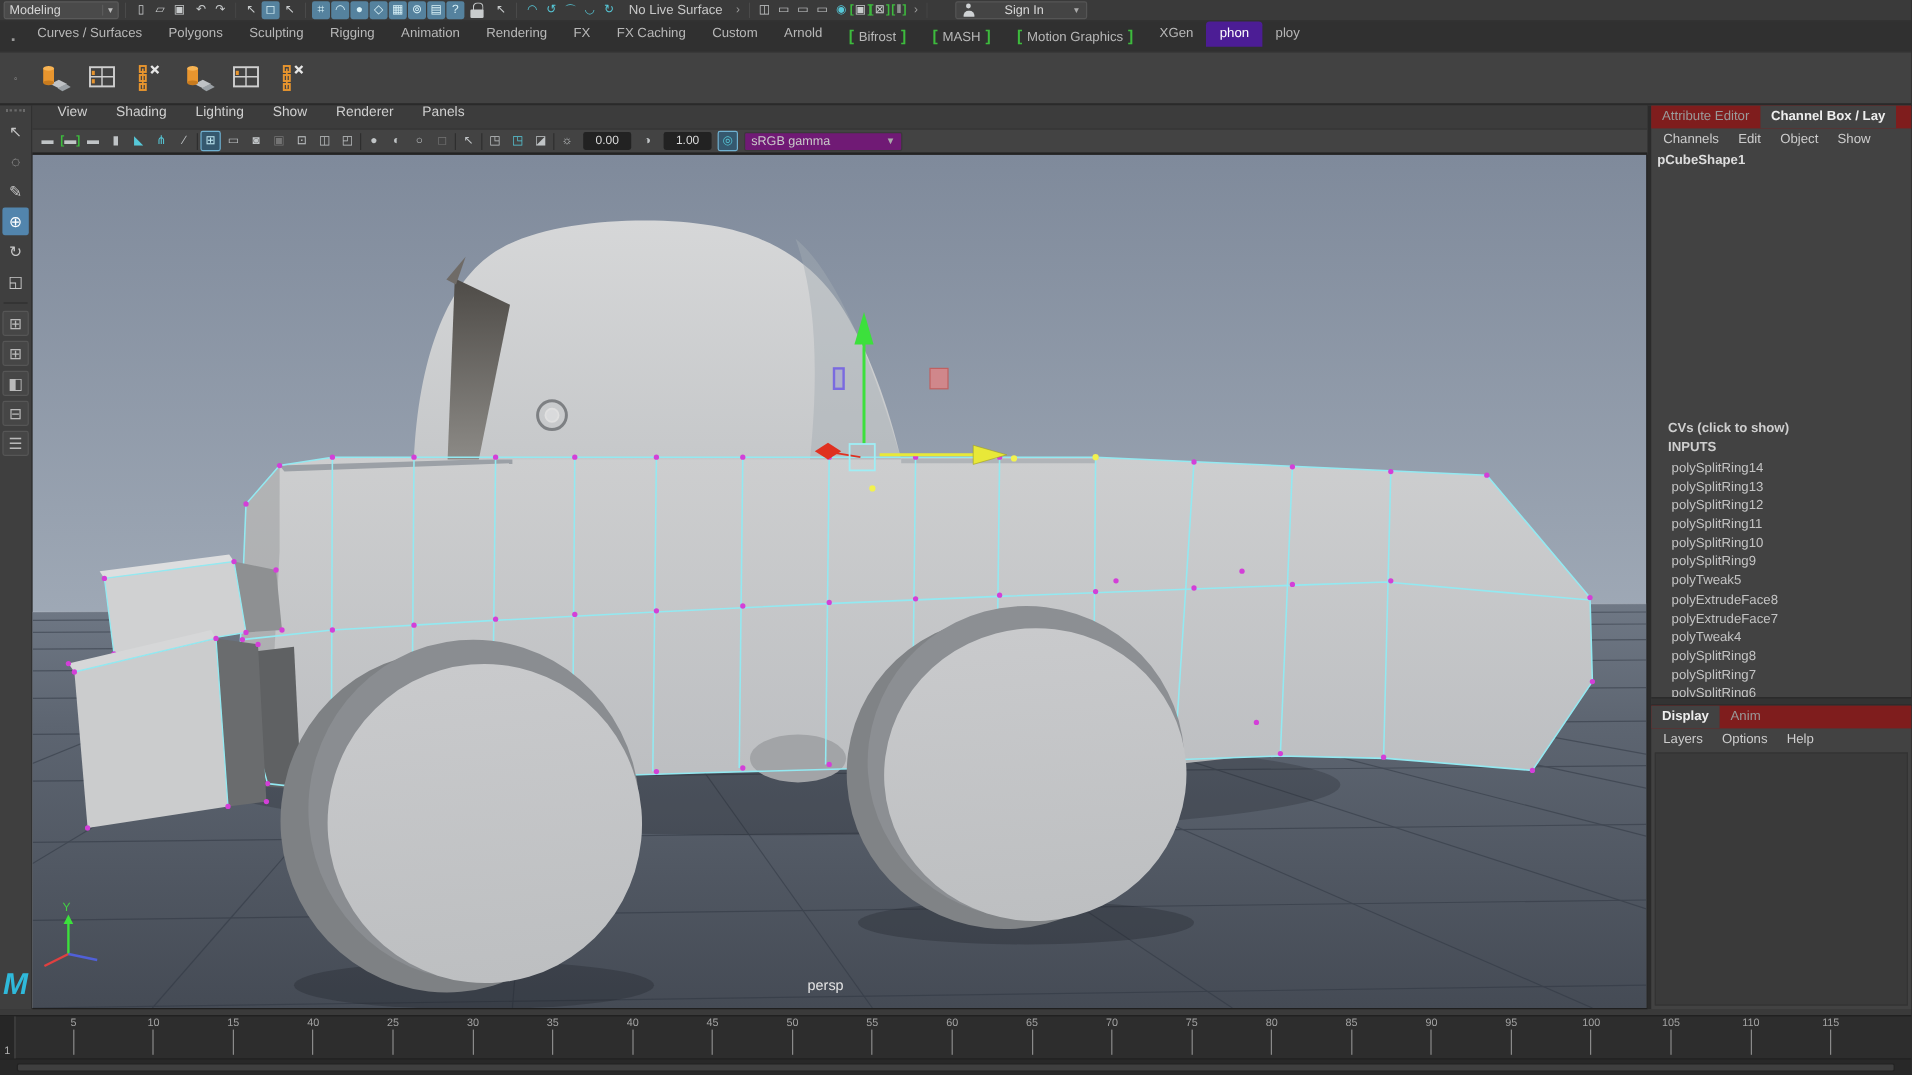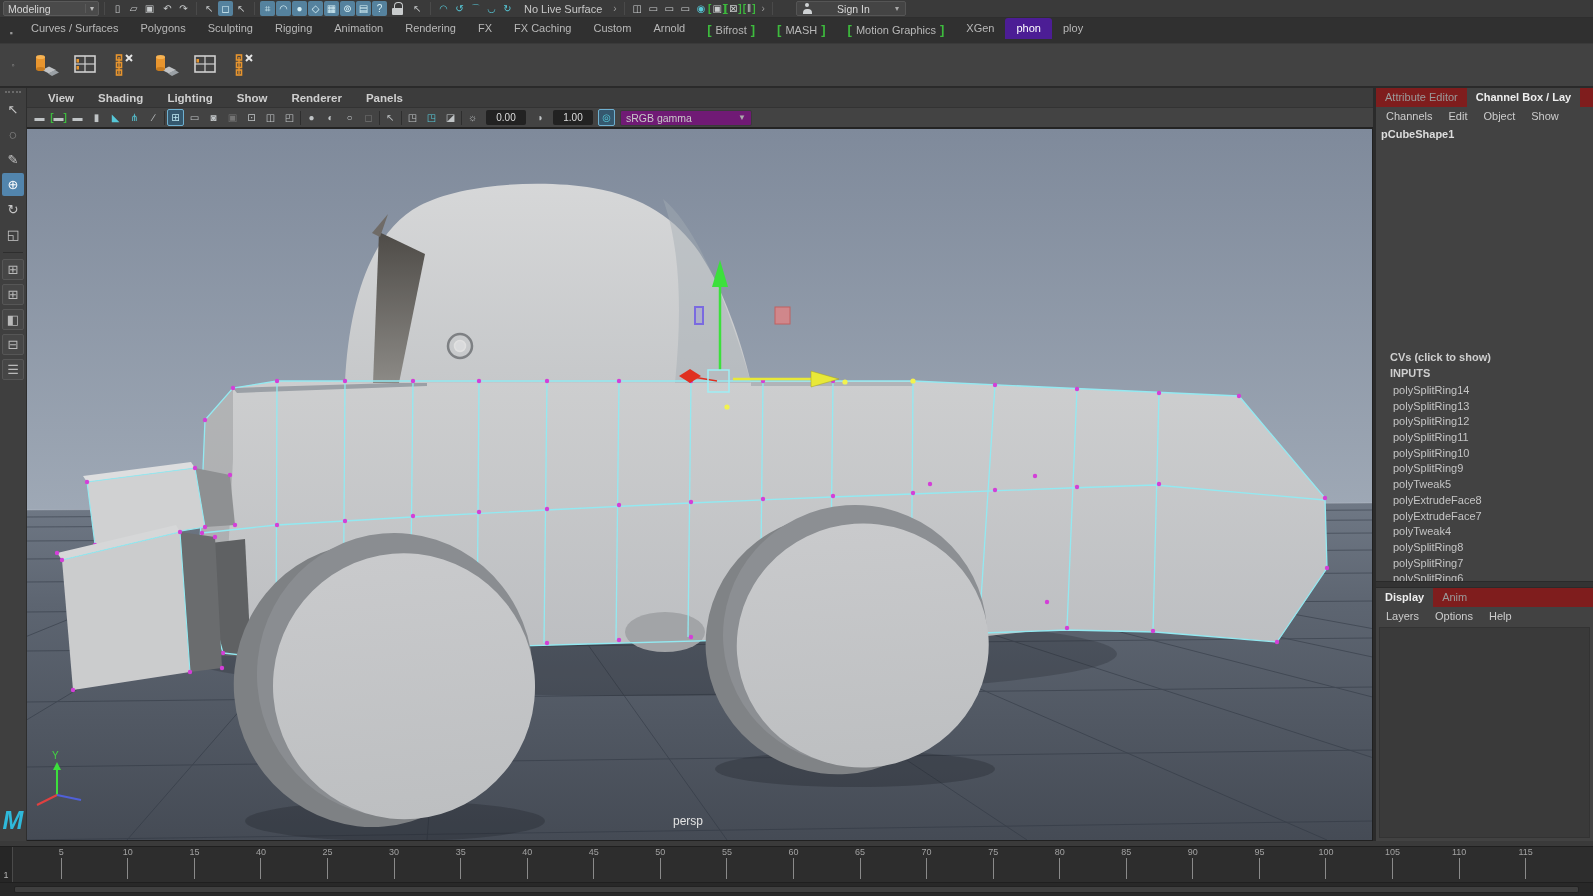--- a/index.html
+++ b/index.html
@@ -44,21 +44,21 @@
   .toolbox{width:27px;background:#3f3f3f;border-right:1px solid #2e2e2e;display:flex;flex-direction:column;align-items:center;padding-top:3px;gap:2px;}
   .tb-grip{width:16px;border-top:2px dotted #6a6a6a;margin-bottom:3px;}
   .tool{width:22px;height:23px;display:flex;align-items:center;justify-content:center;font-size:13px;color:#c6c6c6;border-radius:2px;}
   .tool.active{background:#5285ad;color:#fff;}
   .tb-sep{width:20px;height:1px;background:#2e2e2e;margin:4px 0;}
   .layoutbtn{width:22px;height:21px;display:flex;align-items:center;justify-content:center;font-size:13px;color:#b9b9b9;border:1px solid #565656;border-radius:2px;background:#464646;margin-bottom:2px;}
   .mayalogo{margin-top:auto;margin-bottom:8px;font-size:25px;font-weight:bold;font-style:italic;color:#2fb9da;line-height:1;}
 
   
   .viewport{flex:1 1 auto;display:flex;flex-direction:column;background:#3c3c3c;min-width:0;}
-  .vp-menubar{height:19px;background:#3c3c3c;display:flex;align-items:center;gap:2px;padding-left:10px;flex:0 0 19px;font-weight:bold;}
+  .vp-menubar{height:19px;background:#3c3c3c;display:flex;gap:2px;padding-left:10px;flex:0 0 19px;}
   .vp-menu{font-size:11.5px;color:#cfcfcf;padding:0 11px;}
   .vp-toolbar{height:22px;background:#434343;border-top:1px solid #333;border-bottom:2px solid #232323;display:flex;align-items:center;gap:2px;padding:0 4px;flex:0 0 22px;}
   .ticon{width:17px;height:17px;display:flex;align-items:center;justify-content:center;font-size:10px;color:#c0c4c6;border-radius:2px;}
   .ticon.active{background:#35586e;border:1px solid #6fb0d0;color:#bfe8f2;}
   .ticon.teal{color:#56c8d8;}
   .ticon.dim{color:#747474;}
   .ticon.sep{width:1px;height:14px;background:#2e2e2e;border-radius:0;}
   .ticon.bracketed::before{content:"[";color:#3dbb3d;font-weight:bold;}
   .ticon.bracketed::after{content:"]";color:#3dbb3d;font-weight:bold;}
   .tfield{width:40px;height:15px;background:#222;color:#ddd;font-size:10px;display:flex;align-items:center;justify-content:center;border-radius:2px;margin:0 3px;}

